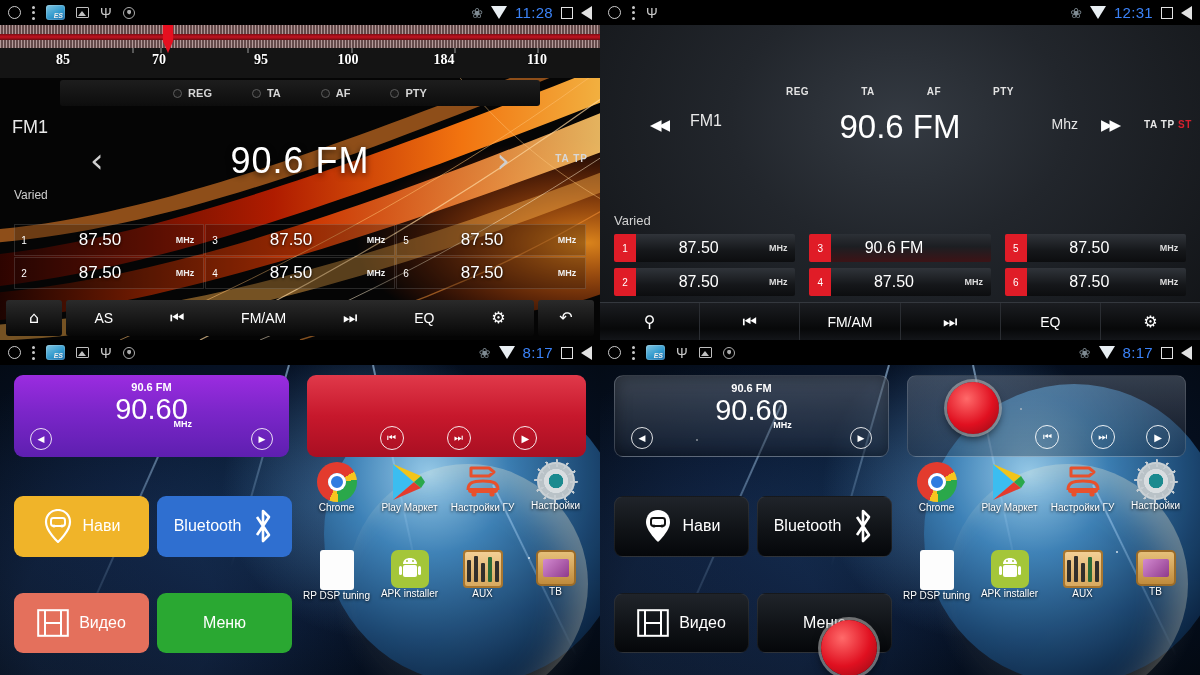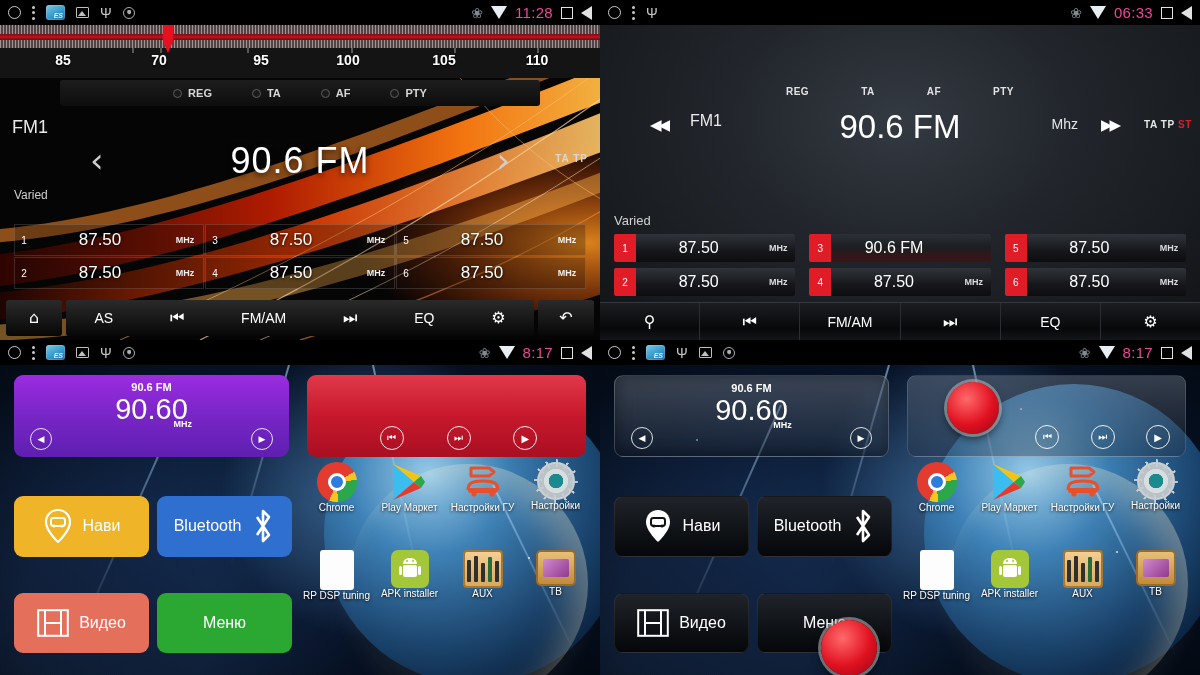--- a/index.html
+++ b/index.html
@@ -38,30 +38,30 @@
                      border-right:4px solid transparent; border-bottom:5px solid #cfcfcf; }
   .usb-icon { font-size:14px; color:#d8d8d8; line-height:14px; }
   .shield-icon { width:12px; height:12px; border-radius:50%;
                  border:1.6px solid #bdbdbd; position:relative; }
   .shield-icon::after { content:""; position:absolute; left:3.5px; top:2px;
                         width:4px; height:5px; background:#bdbdbd;
                         clip-path:polygon(50% 0,100% 25%,100% 70%,50% 100%,0 70%,0 25%); }
   .bt-icon { color:#7f8b93; font-size:14px; line-height:14px; }
   .wifi-icon { width:0; height:0; border-left:8px solid transparent;
                border-right:8px solid transparent; border-top:13px solid #e8eef2; }
-  .sb-time { color:#ec4899; font-size:15px; letter-spacing:.3px; }
+  .sb-time { color:#3b82f6; font-size:15px; letter-spacing:.3px; }
   .sq-icon { width:12px; height:12px; border:1.9px solid #e2e2e2; }
   .tri-icon { width:0; height:0; border-top:7px solid transparent;
               border-bottom:7px solid transparent; border-right:11px solid #e2e2e2; }
 
   
   .flameA { position:absolute; inset:25px 0 0 0;
             background:#050505; overflow:hidden; }
   .scaleA { position:absolute; top:25px; left:0; right:0; height:53px;
-            background:#7f1d1d; z-index:10; }
+            background:#ef4444; z-index:10;font-family:Liberation Serif, serif; }
   .scaleA .ticksband { position:absolute; top:0; left:0; right:0; height:24px;
     background:repeating-linear-gradient(90deg,#a8a8a8 0 1px,#4b4b4b 1px 3px);
     opacity:.85; }
   .scaleA .redline { position:absolute; top:9px; left:0; right:0; height:6px;
     background:linear-gradient(180deg,#7e0b12,#c21320 50%,#6d0a10); }
   .scaleA .numrow { position:absolute; top:23px; left:0; right:0; height:30px;
     background:#141414; }
   .scaleA .num { position:absolute; top:4px; transform:translateX(-50%);
     color:#fff; font-size:14px; font-weight:bold; text-shadow:0 1px 2px #000; }
   .scaleA .minitick { position:absolute; top:0px; width:1px; height:5px;
@@ -315,21 +315,21 @@
         <div class="minitick" style="left:22.2%"></div>
           <div class="minitick" style="left:26.9%"></div>
         <div class="minitick" style="left:41.4%"></div>
           <div class="minitick" style="left:58.6%"></div>
         <div class="minitick" style="left:75.9%"></div>
           <div class="minitick" style="left:89.7%"></div>
         <div class="num" style="left:10.5%">85</div>
         <div class="num" style="left:26.5%">70</div>
         <div class="num" style="left:43.5%">95</div>
         <div class="num" style="left:58.0%">100</div>
-        <div class="num" style="left:74.0%">105</div>
+        <div class="num" style="left:74.0%">184</div>
         <div class="num" style="left:89.5%">110</div>
       </div>
     </div>
     <div class="needleA" style="left:28.0%"></div>
 
     <div class="rdsA">
       <div class="item">
           <span class="led"></span>
           <span>REG</span>
         </div>
@@ -509,21 +509,21 @@
         <span class="sb-dots sb-ico">
             <i></i>
             <i></i>
             <i></i>
           </span>
         <span class="usb-icon sb-ico">Ψ</span>
       </div>
       <div class="sb-right">
         <span class="bt-icon">❀</span>
         <span class="wifi-icon"></span>
-        <span class="sb-time">06:33</span>
+        <span class="sb-time">12:31</span>
         <span class="sq-icon"></span>
         <span class="tri-icon"></span>
       </div>
     </div>
   </div>
 
   <div class="panel">
     <div class="space">
       <div class="planet"></div>
       <div class="moon"></div>

